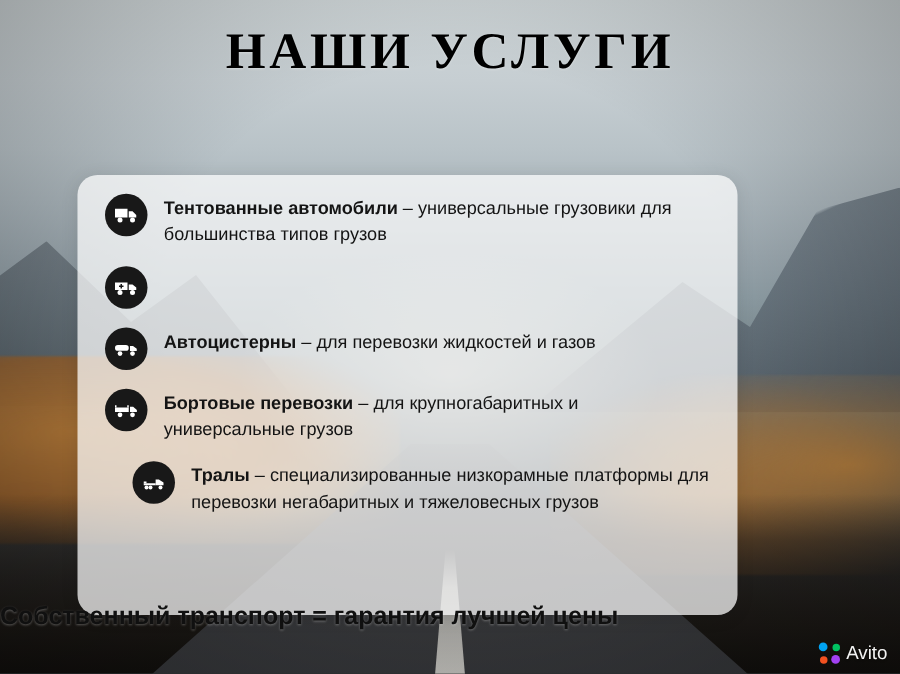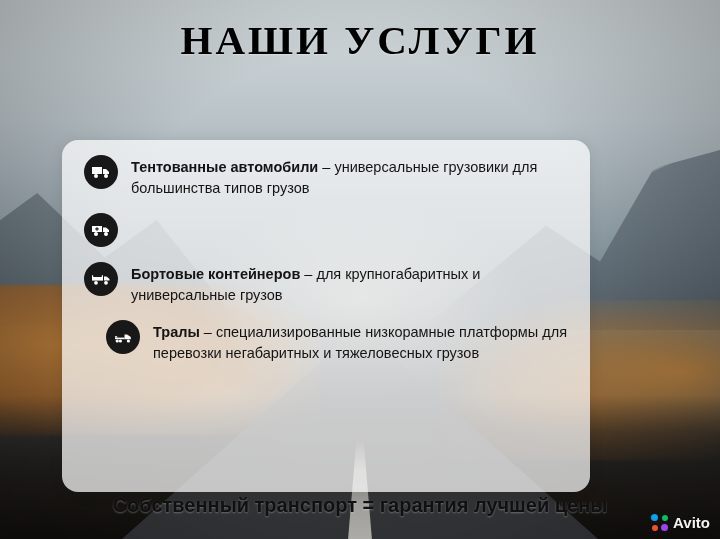--- a/index.html
+++ b/index.html
@@ -179,39 +179,38 @@
     font-size: 14.5px;
     line-height: 1.42;
     color: #141414;
     padding-top: 3px;
   }
   .row-text b { font-weight: bold; }
 
   .footer {
     position: absolute;
     left: 0; right: 0;
-    top: 494px;
-    text-align: center;
+    top: 482px;
     font-size: 20px;
     font-weight: bold;
     color: #101010;
     text-shadow: 0 1px 2px rgba(255,255,255,0.3);
   }
 
   
   .watermark {
     position: absolute;
     right: 10px;
     bottom: 8px;
     display: flex;
     align-items: center;
     gap: 5px;
     color: #ffffff;
     font-size: 15px;
-    font-weight: bold;
+    font-weight: normal;
     opacity: .95;
     text-shadow: 0 1px 2px rgba(0,0,0,0.5);
   }
   .wm-dots {
     position: relative;
     width: 17px; height: 17px;
   }
   .wm-dots i {
     position: absolute;
     border-radius: 50%;
@@ -265,33 +264,46 @@
             <path d="M12 4.5h3l3 2.5v2h-6z"></path>
             <circle cx="5" cy="11" r="2"></circle>
             <circle cx="15" cy="11" r="2"></circle>
             <path d="M5.4 4.2h1.2v3.6H5.4z" fill="#181818"></path>
             <path d="M4.2 5.4h3.6v1.2H4.2z" fill="#181818"></path>
           </svg>
         </span>
       </div>
 
 
+      <div class="row">
+        <span class="badge">
+          <svg width="20" height="14" viewBox="0 0 20 14" fill="#fff">
+            <rect x="1" y="4" width="11" height="4.6" rx="2.3"></rect>
+            <path d="M13 4.8h2.4L18.4 7v1.8H13z"></path>
+            <circle cx="5" cy="10.8" r="1.9"></circle>
+            <circle cx="15" cy="10.8" r="1.9"></circle>
+          </svg>
+        </span>
+        <div class="row-text">
+          <b>Автоцистерны</b><span> – для перевозки жидкостей и газов</span>
+        </div>
+      </div>
 
       <div class="row">
         <span class="badge">
           <svg width="20" height="14" viewBox="0 0 20 14" fill="#fff">
             <path d="M1 5h11v3.6H1z"></path>
             <path d="M1 3.2h1.2V5H1zM10.8 3.2H12V5h-1.2z"></path>
             <path d="M13 4.4h2.5L18.5 7v1.6H13z"></path>
             <circle cx="5" cy="10.8" r="1.9"></circle>
             <circle cx="15" cy="10.8" r="1.9"></circle>
           </svg>
         </span>
         <div class="row-text">
-          <b>Бортовые контейнеров</b><span> – для крупногабаритных и универсальные грузов</span>
+          <b>Бортовые перевозки</b><span> – для крупногабаритных и универсальные грузов</span>
         </div>
       </div>
 
       <div class="row">
         <span class="badge">
           <svg width="20" height="14" viewBox="0 0 20 14" fill="#fff">
             <path d="M2 7.6h9.5v1.6H2z"></path>
             <path d="M11.5 4.6h2.6L17.8 7v2.2h-6.3z"></path>
             <path d="M2 6.2h2.2v1.4H2z"></path>
             <circle cx="4.2" cy="11" r="1.6"></circle>

